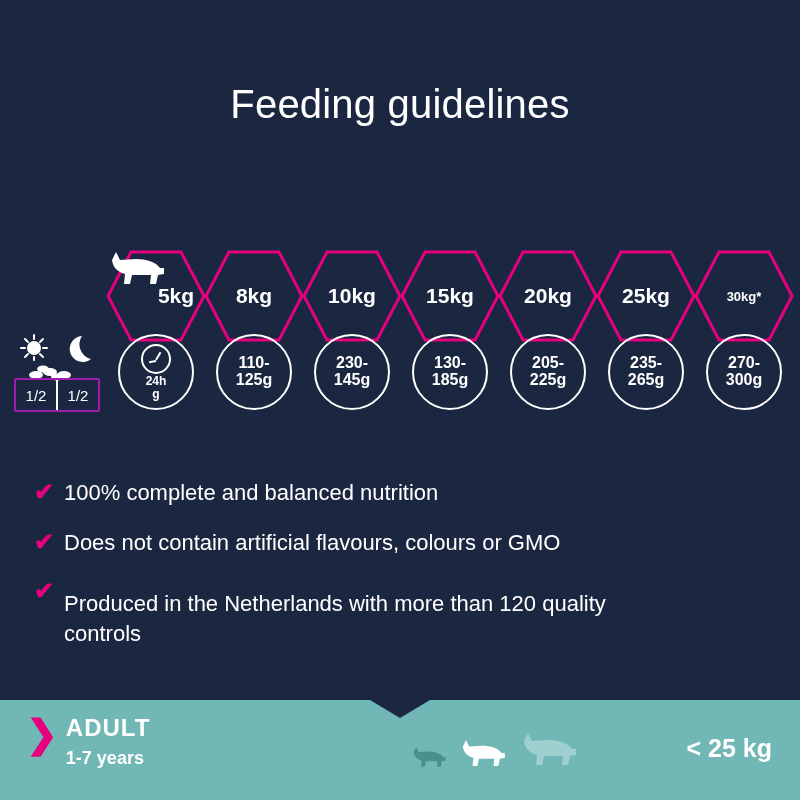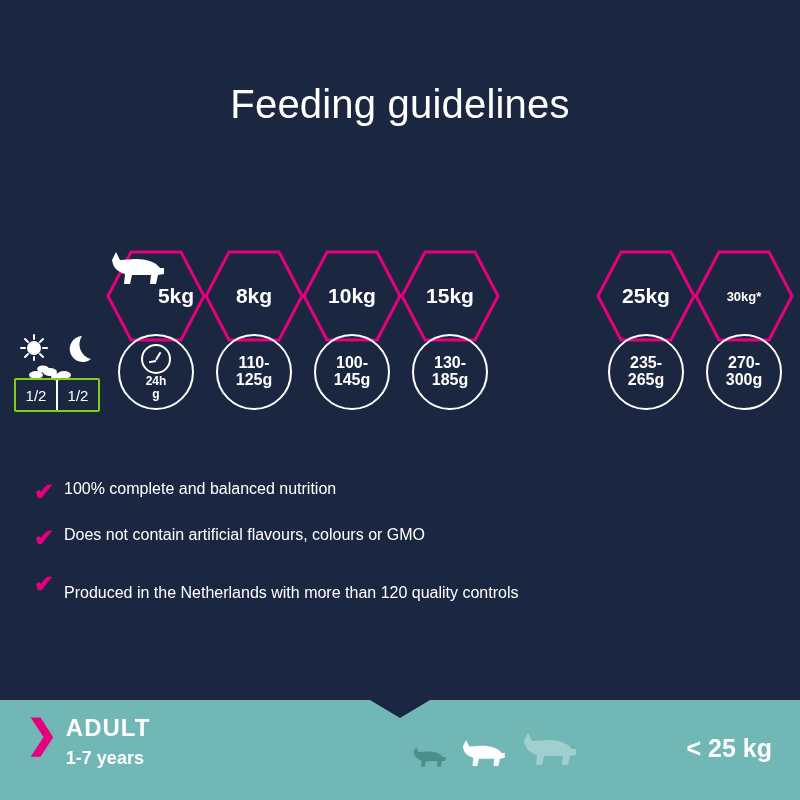--- a/index.html
+++ b/index.html
@@ -45,21 +45,21 @@
   }
   .bowl-wrap {
     position: absolute;
     top: 28px; left: 6px;
     width: 86px; height: 52px;
   }
   .bowl-box {
     position: absolute;
     left: 0; top: 18px;
     width: 86px; height: 34px;
-    border: 2px solid #84cc16;
+    border: 2px solid #a21caf;
     border-radius: 2px;
     display: flex;
   }
   .bowl-half {
     flex: 1;
     display: flex;
     align-items: center;
     justify-content: center;
     color: #ffffff;
     font-size: 15px;
@@ -154,21 +154,21 @@
   .check {
     width: 30px; min-width: 30px;
     padding-top: 2px;
     color: #e6007e;
     font-size: 24px;
     font-weight: 700;
     line-height: 1;
   }
   .bullet-text {
     color: #ffffff;
-    font-size: 16px;
+    font-size: 22px;
     font-weight: 300;
     line-height: 1.35;
   }
 
   
   .footer {
     position: absolute;
     left: 0; bottom: 0;
     width: 800px; height: 100px;
     background: #71b7b5;
@@ -297,38 +297,50 @@
     </div>
 
     <div class="col" style="left:302px;">
       <div class="hex">
         <svg width="100" height="96" viewBox="0 0 100 96">
           <polygon points="25,4 75,4 98,48 75,92 25,92 2,48" fill="none" stroke="#e6007e" stroke-width="3"></polygon>
         </svg>
         <span class="hex-label">10kg</span>
       </div>
       <div class="circle">
-        <span class="c-line">100-</span>
+        <span class="c-line">230-</span>
         <span class="c-line">145g</span>
       </div>
     </div>
 
     <div class="col" style="left:400px;">
       <div class="hex">
         <svg width="100" height="96" viewBox="0 0 100 96">
           <polygon points="25,4 75,4 98,48 75,92 25,92 2,48" fill="none" stroke="#e6007e" stroke-width="3"></polygon>
         </svg>
         <span class="hex-label">15kg</span>
       </div>
       <div class="circle">
         <span class="c-line">130-</span>
         <span class="c-line">185g</span>
       </div>
     </div>
 
+    <div class="col" style="left:498px;">
+      <div class="hex">
+        <svg width="100" height="96" viewBox="0 0 100 96">
+          <polygon points="25,4 75,4 98,48 75,92 25,92 2,48" fill="none" stroke="#e6007e" stroke-width="3"></polygon>
+        </svg>
+        <span class="hex-label">20kg</span>
+      </div>
+      <div class="circle">
+        <span class="c-line">205-</span>
+        <span class="c-line">225g</span>
+      </div>
+    </div>
 
     <div class="col" style="left:596px;">
       <div class="hex">
         <svg width="100" height="96" viewBox="0 0 100 96">
           <polygon points="25,4 75,4 98,48 75,92 25,92 2,48" fill="none" stroke="#e6007e" stroke-width="3"></polygon>
         </svg>
         <span class="hex-label">25kg</span>
       </div>
       <div class="circle">
         <span class="c-line">235-</span>

